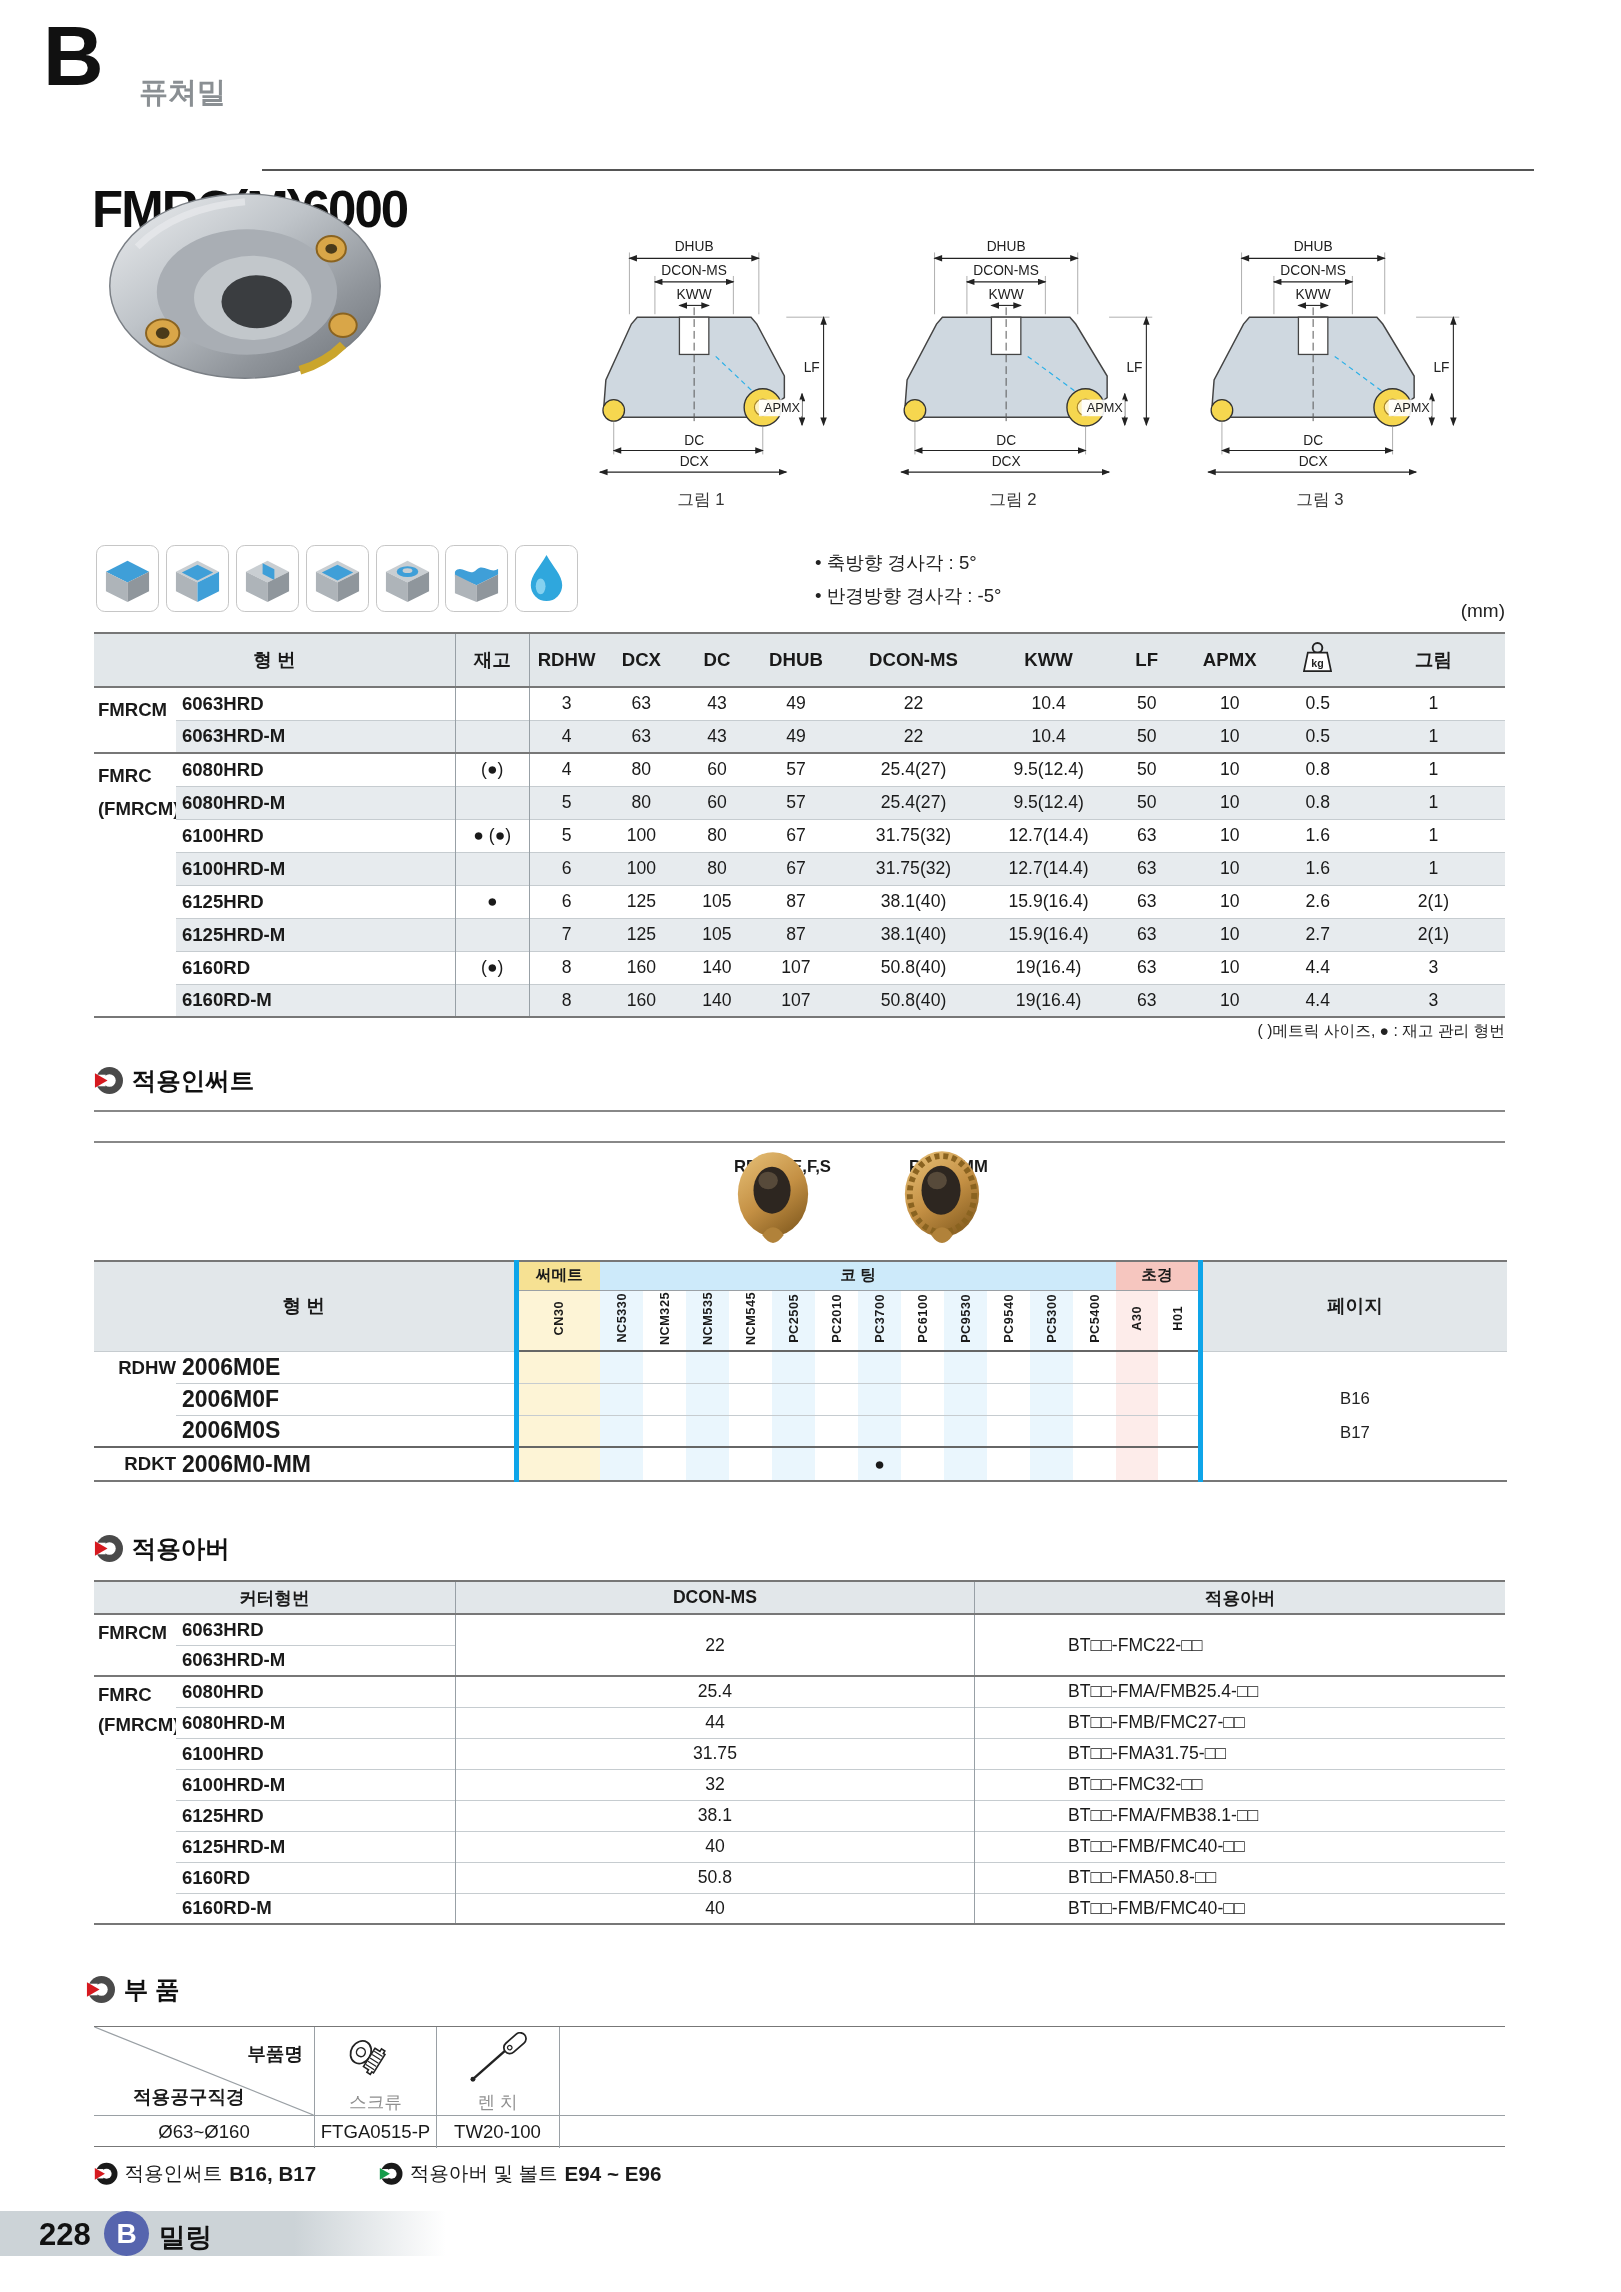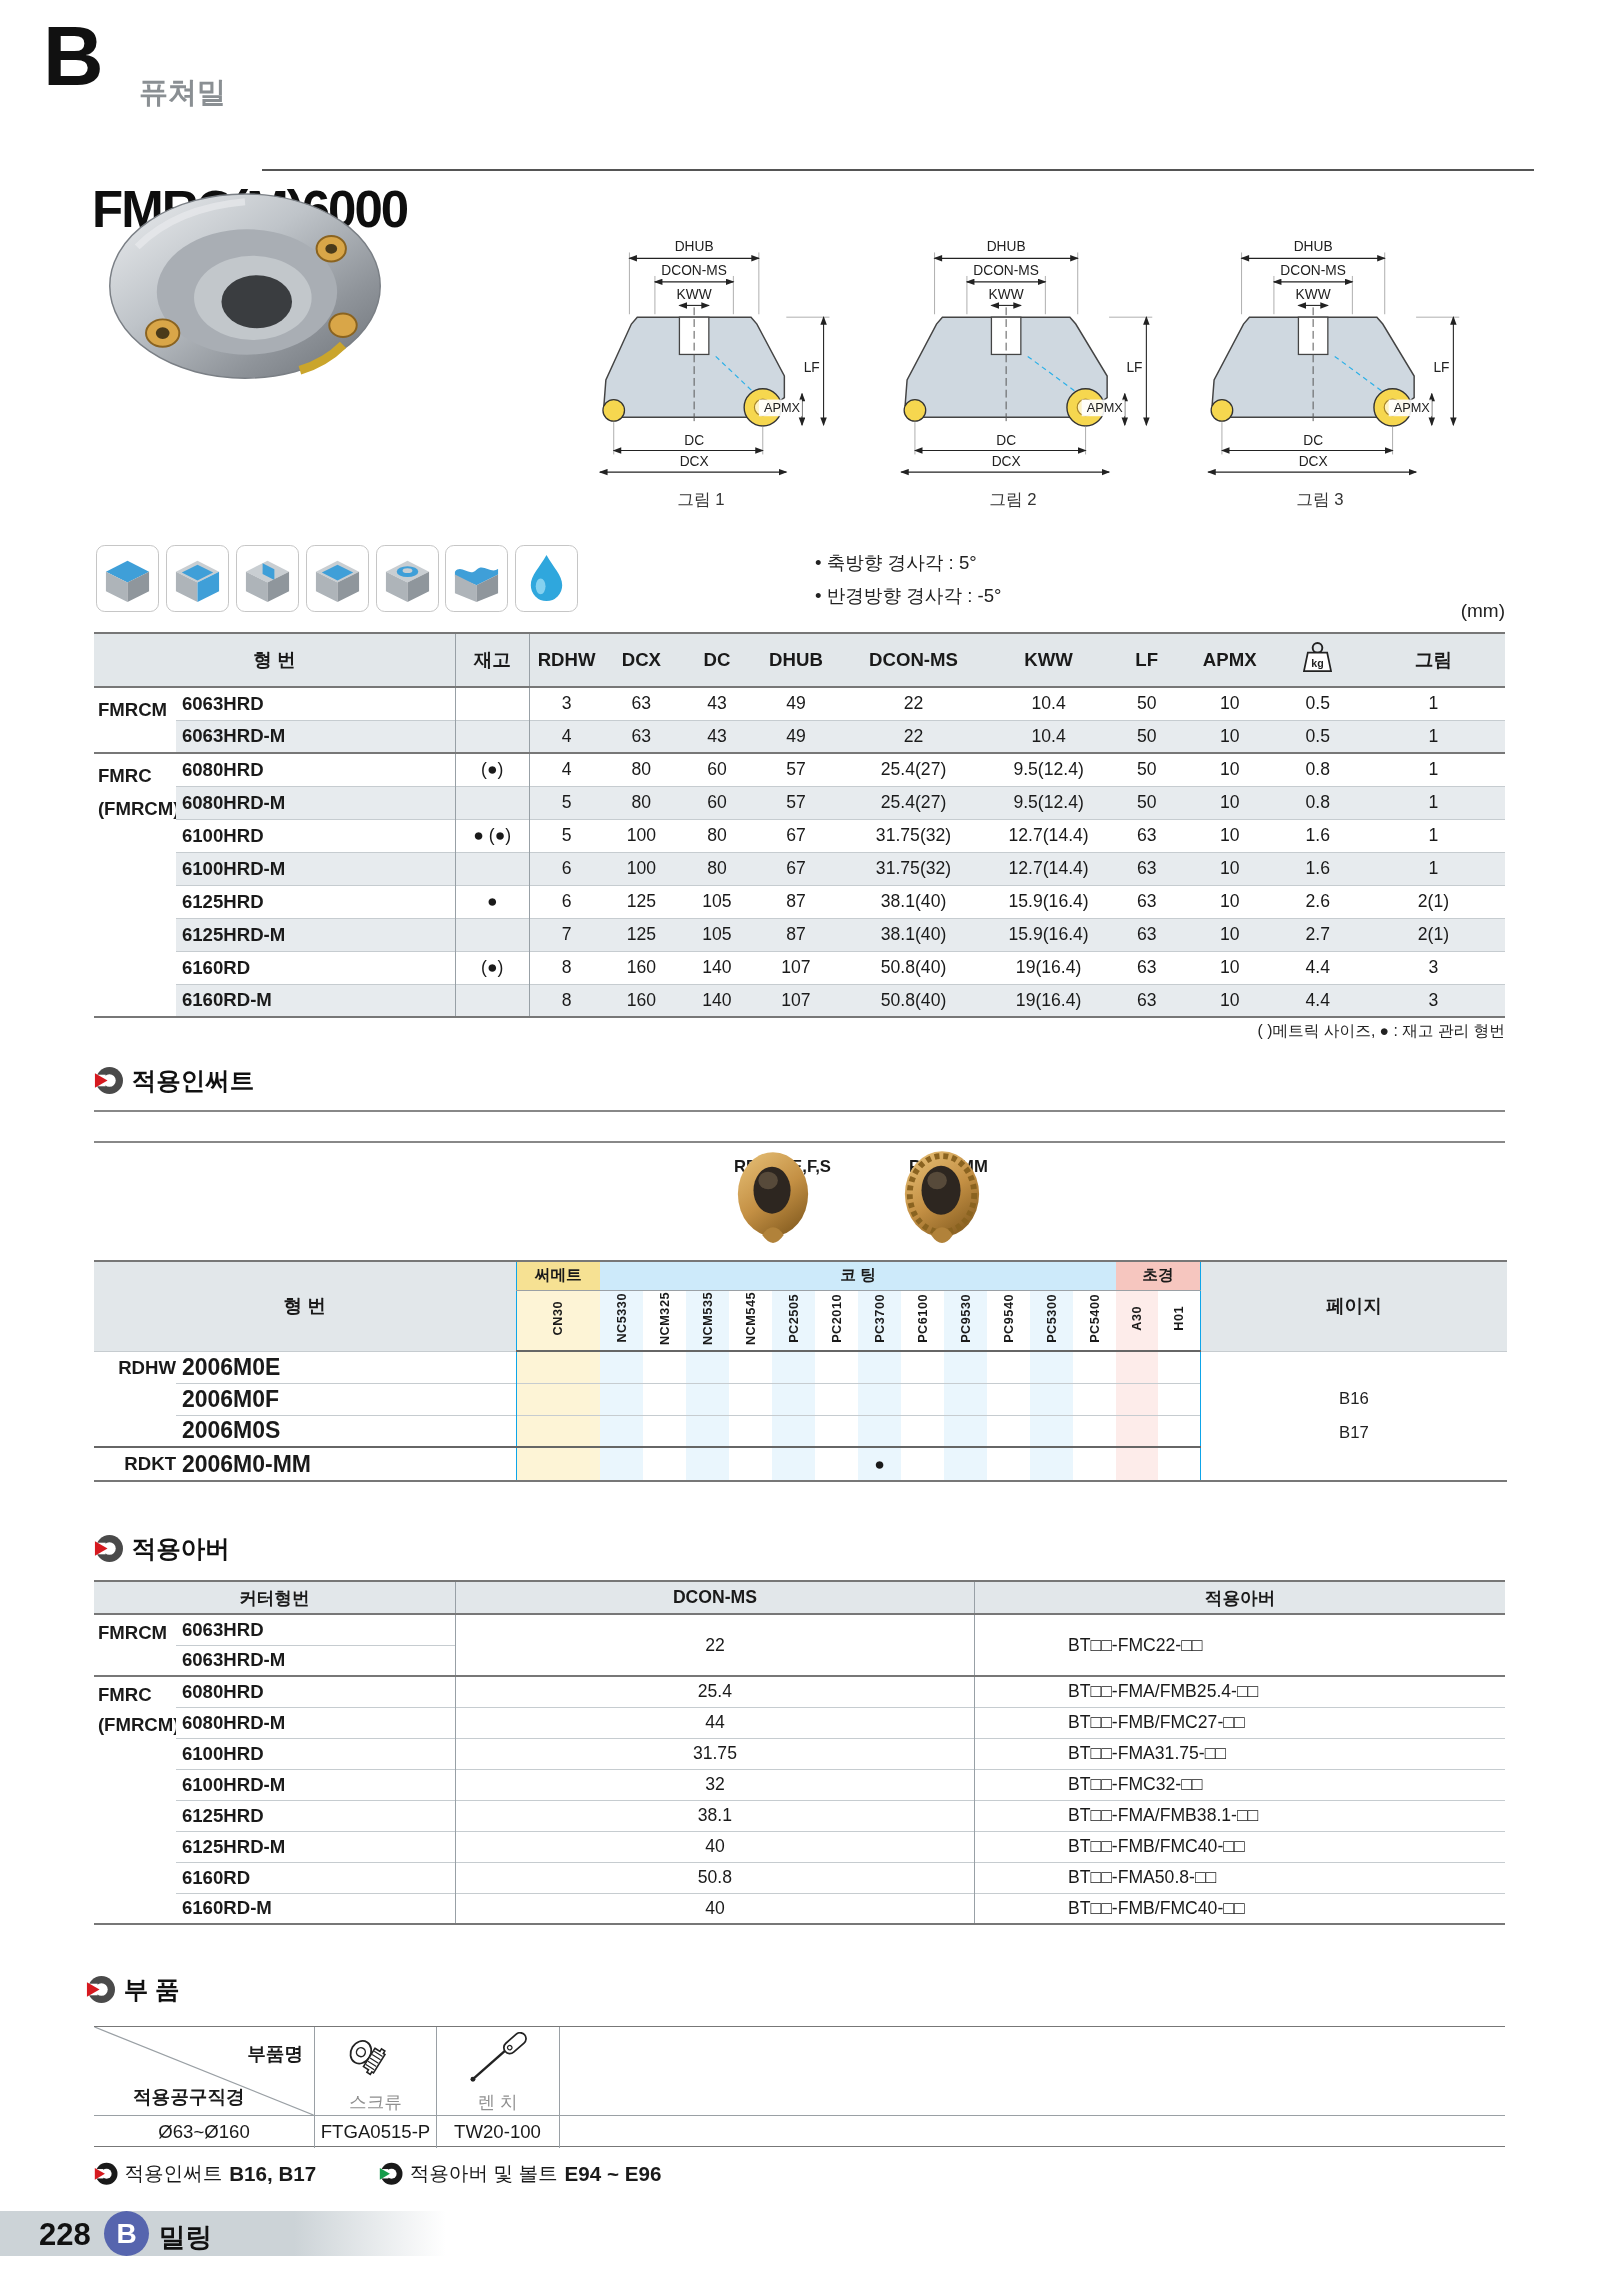--- a/index.html
+++ b/index.html
@@ -43,21 +43,21 @@
 #grade-table{left:94px;top:1260px;width:1411px;border-top:2px solid #777;border-bottom:2px solid #777}
 #grade-table th{font-weight:bold}
 #grade-table .mh,#grade-table .ph{background:#e2e7ea;font-size:18.6px}
 #grade-table .gl{height:29px;font-size:15.7px;border-bottom:1px solid #9aa0a5}
 #grade-table .hy{background:#f6e193}
 #grade-table .hb{background:#cdeafa}
 #grade-table .hp{background:#f6c6bf}
 #grade-table .cy{background:#fdf4d6}
 #grade-table .cb{background:#eaf6fd}
 #grade-table .cp{background:#fdecea}
-#grade-table .bl{border-left:1px solid #0ea5e9}
+#grade-table .bl{border-left:5px solid #0ea5e9}
 #grade-table .vlab{height:61px;text-align:center;vertical-align:middle;border-bottom:2px solid #666}
 #grade-table .vlab b{display:inline-block;writing-mode:vertical-rl;transform:rotate(180deg);font-size:12.7px;letter-spacing:0.5px}
 #grade-table tbody td{height:32px;font-size:17.6px;text-align:center}
 #grade-table tbody tr{border-top:1px solid #c6ccd0}
 #grade-table tbody tr.sersep{border-top:2px solid #666}
 #grade-table .series{text-align:right;font-weight:bold;font-size:18.6px;padding-left:3.9px;vertical-align:top;line-height:32px}
 #grade-table .gmodel{text-align:left;font-weight:bold;font-size:23px;padding-left:5.9px}
 #grade-table .pagecell{font-size:16.7px;color:#222;line-height:2.0}
 
 #arbor-table{left:94px;top:1580px;width:1411px;border-top:2px solid #777;border-bottom:2px solid #777}

